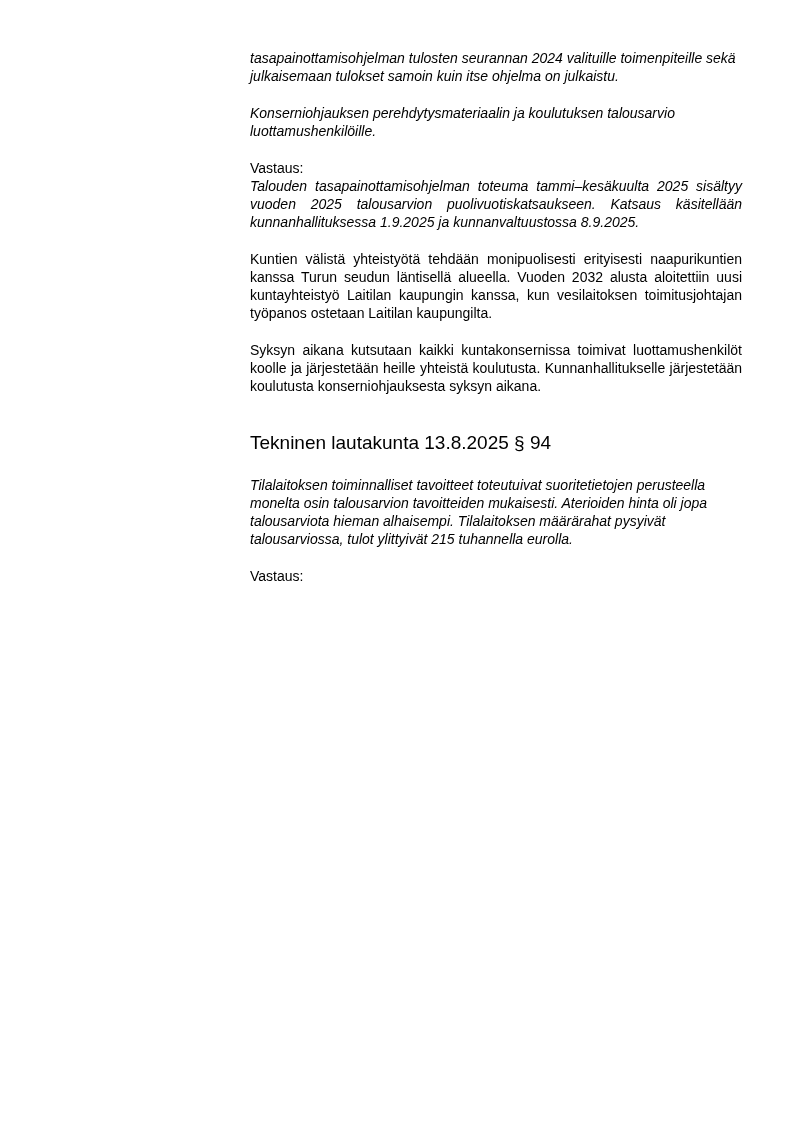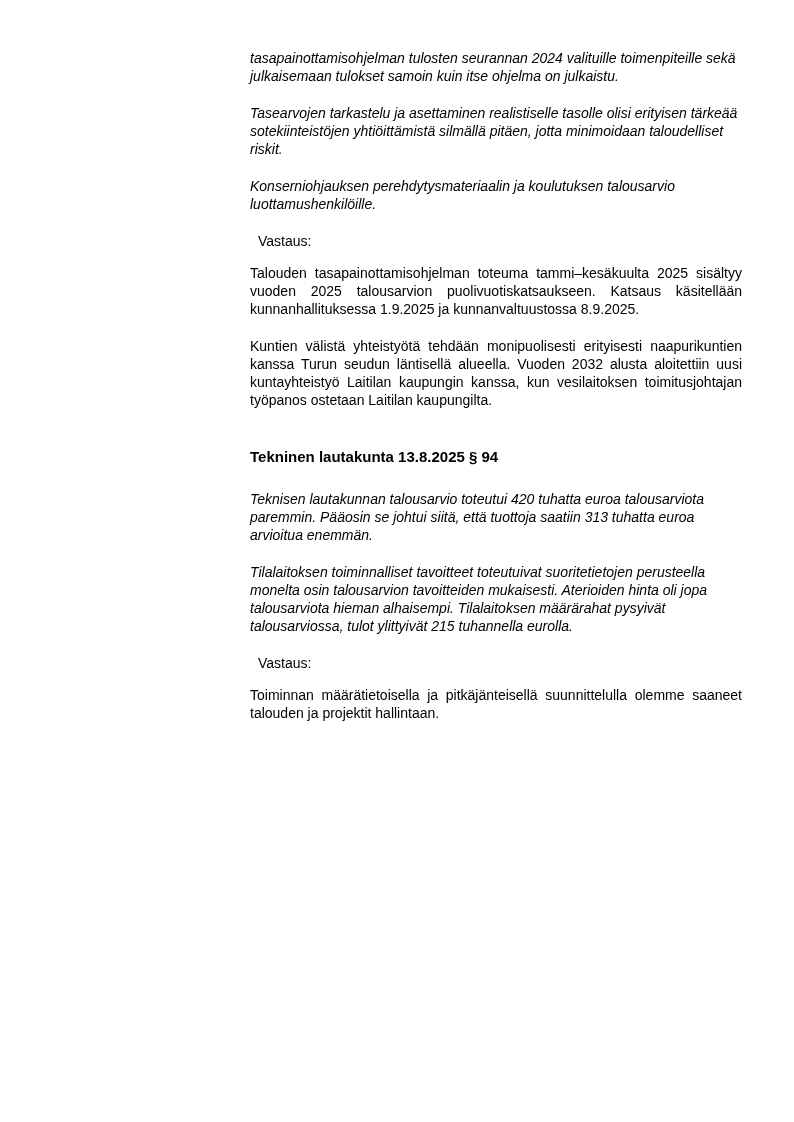--- a/index.html
+++ b/index.html
@@ -31,56 +31,55 @@
     padding: 0;
   }
   .quote {
     font-style: italic;
     text-align: left;
   }
   .resp-body {
     text-align: justify;
   }
   .resp-label {
-    margin: 8px !important; 
+    margin: 0 !important; 
   }
   .resp-label + p {
-    margin-top: 14px;
+    margin-top: 0;
+    font-style: italic;
   }
   .section-heading {
-    font-weight: bold;
-    font-size: 15px;
+    font-weight: normal;
+    font-size: 19px;
     line-height: 19px;
     margin: 38px 0 24px 0 !important;
   }
 </style>
 </head>
 <body>
 
 <div class="page">
   <div class="text-column">
 
     <p class="quote">tasapainottamisohjelman tulosten seurannan 2024 valituille toimenpiteille sekä julkaisemaan tulokset samoin kuin itse ohjelma on julkaistu.</p>
 
-    <p class="quote">Tasearvojen tarkastelu ja asettaminen realistiselle tasolle olisi erityisen tärkeää sotekiinteistöjen yhtiöittämistä silmällä pitäen, jotta minimoidaan taloudelliset riskit.</p>
 
 
     <p class="quote">Konserniohjauksen perehdytysmateriaalin ja koulutuksen talousarvio luottamushenkilöille.</p>
 
     <div class="line resp-label">Vastaus:</div>
     <p class="resp-body">Talouden tasapainottamisohjelman toteuma tammi–kesäkuulta 2025 sisältyy vuoden 2025 talousarvion puolivuotiskatsaukseen. Katsaus käsitellään kunnanhallituksessa 1.9.2025 ja kunnanvaltuustossa 8.9.2025.</p>
 
 
     <p class="resp-body">Kuntien välistä yhteistyötä tehdään monipuolisesti erityisesti naapurikuntien kanssa Turun seudun läntisellä alueella. Vuoden 2032 alusta aloitettiin uusi kuntayhteistyö Laitilan kaupungin kanssa, kun vesilaitoksen toimitusjohtajan työpanos ostetaan Laitilan kaupungilta.</p>
 
+    <p class="resp-body">Syksyn aikana kutsutaan kaikki kuntakonsernissa toimivat luottamushenkilöt koolle ja järjestetään heille yhteistä koulutusta. Kunnanhallitukselle järjestetään koulutusta konserniohjauksesta syksyn aikana.</p>
 
     <p class="section-heading">Tekninen lautakunta 13.8.2025 § 94</p>
 
-    <p class="quote">Teknisen lautakunnan talousarvio toteutui 420 tuhatta euroa talousarviota paremmin. Pääosin se johtui siitä, että tuottoja saatiin 313 tuhatta euroa arvioitua enemmän.</p>
 
     <p class="quote">Tilalaitoksen toiminnalliset tavoitteet toteutuivat suoritetietojen perusteella monelta osin talousarvion tavoitteiden mukaisesti. Aterioiden hinta oli jopa talousarviota hieman alhaisempi. Tilalaitoksen määrärahat pysyivät talousarviossa, tulot ylittyivät 215 tuhannella eurolla.</p>
 
     <div class="line resp-label">Vastaus:</div>
-    <p class="resp-body">Toiminnan määrätietoisella ja pitkäjänteisellä suunnittelulla olemme saaneet talouden ja projektit hallintaan.</p>
 
 
   </div>
 </div>
 
 </body></html>

